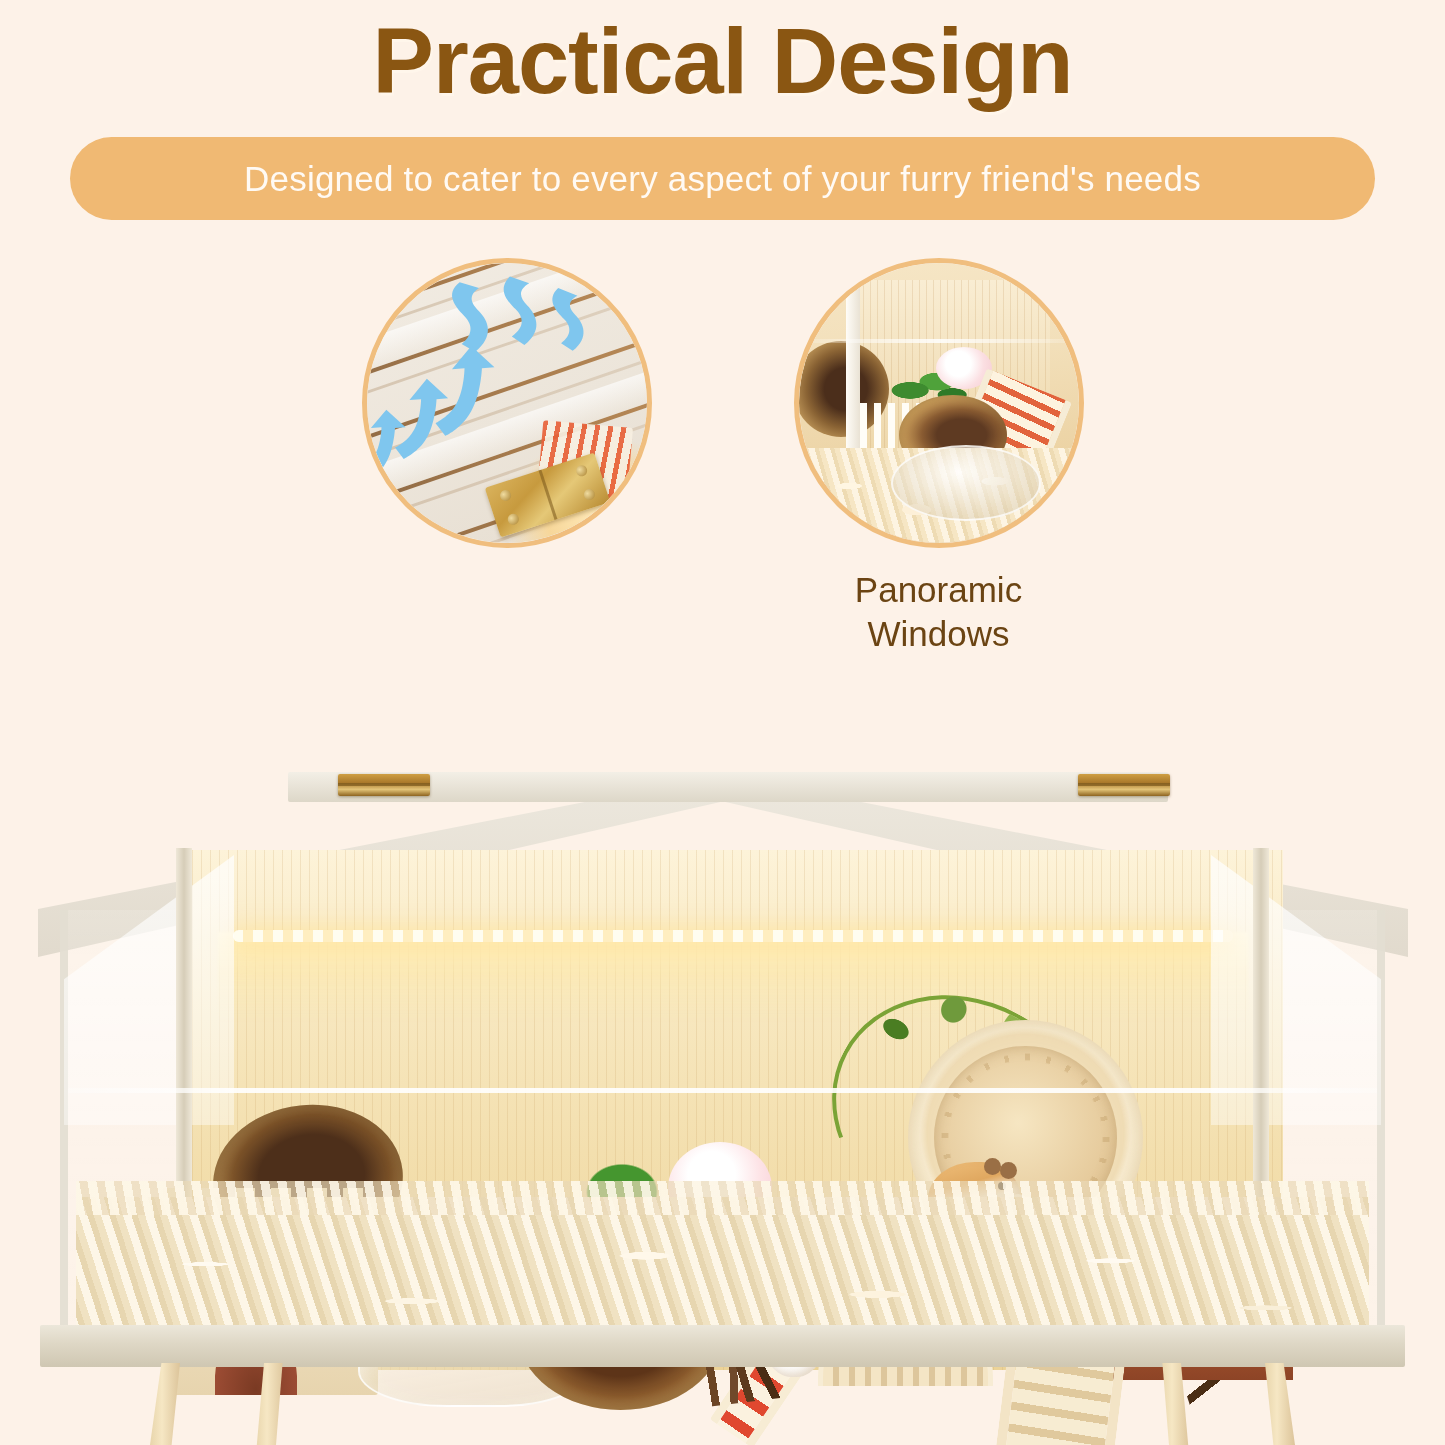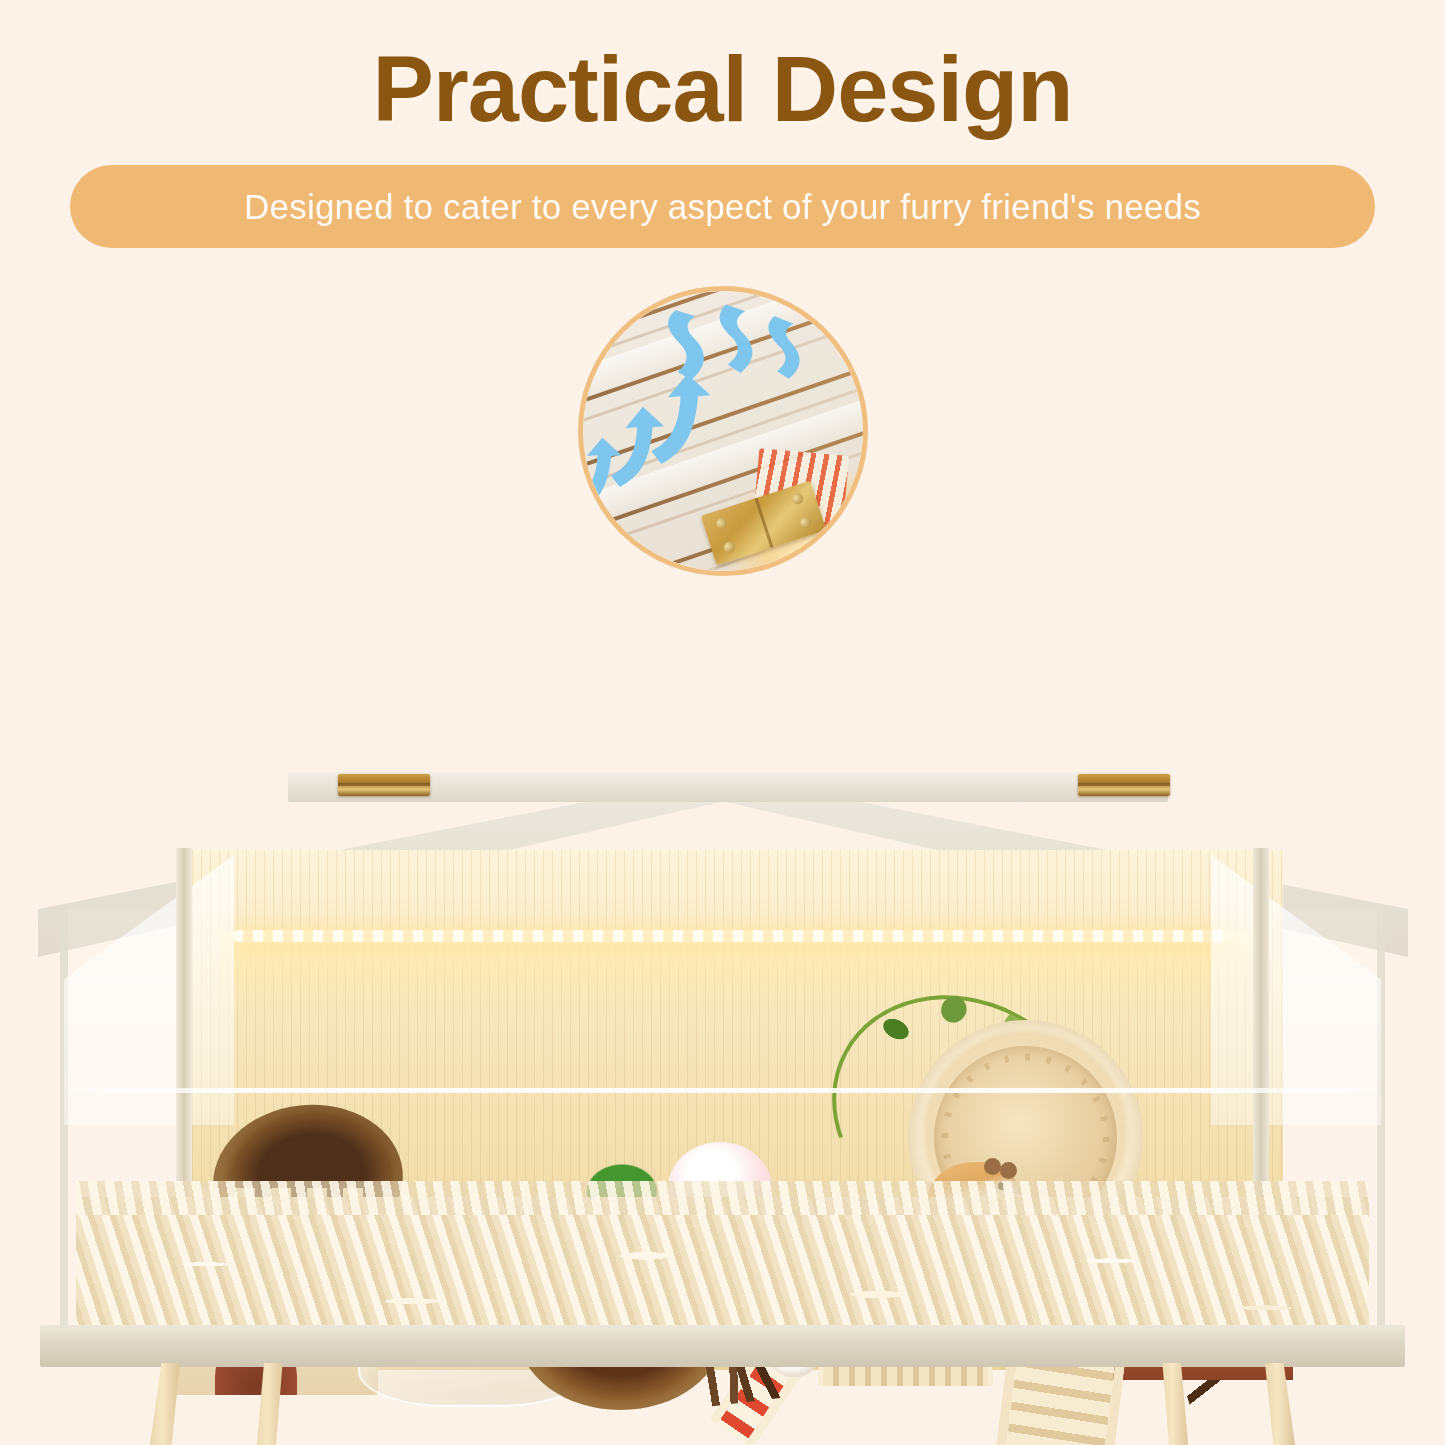--- a/index.html
+++ b/index.html
@@ -16,21 +16,21 @@
     position: relative;
   }
 
   
   .page-title {
     text-align: center;
     font-size: 92px;
     font-weight: bold;
     color: #8a5612;
     letter-spacing: -1px;
-    padding-top: 32px;
+    padding-top: 4px;
     line-height: 1.25;
     text-shadow: 2px 3px 0 rgba(255, 246, 235, 0.95);
   }
 
   .subtitle-banner {
     margin: 18px auto 0;
     width: 1305px;
     height: 83px;
     background: #f0b973;
     border-radius: 42px;
@@ -600,20 +600,40 @@
         <div class="hinge-plate" style="left:44%; bottom:8%; transform: rotate(-18deg);">
           <div class="hinge-screw" style="left:12px; top:8px;"></div>
           <div class="hinge-screw" style="left:12px; bottom:8px;"></div>
           <div class="hinge-screw" style="right:12px; top:8px;"></div>
           <div class="hinge-screw" style="right:12px; bottom:8px;"></div>
         </div>
       </div>
     </div>
   </div>
 
+  <div class="feature">
+    <div class="feature-circle">
+      <div class="inner">
+        <div class="c2"></div>
+        <div class="c2-wood-back"></div>
+        <div class="c2-nest-left"></div>
+        <div class="c2-divider"></div>
+        <div class="c2-fence"></div>
+        <div class="c2-greens"></div>
+        <div class="c2-flower"></div>
+        <div class="c2-ladder"></div>
+        <div class="c2-tunnel"></div>
+        <div class="c2-bedding"></div>
+        <div class="c2-bowl"></div>
+        <div class="c2-glass-edge"></div>
+      </div>
+    </div>
+    <div class="feature-caption">Panoramic
+Windows</div>
+  </div>
 
 </div>
 
 <div class="hero">
 
   <div class="roof">
     <div class="roof-slope roof-left"></div>
     <div class="roof-slope roof-right"></div>
     <div class="roof-ridge"></div>
     <div class="hinge" style="left: 300px;"></div>

